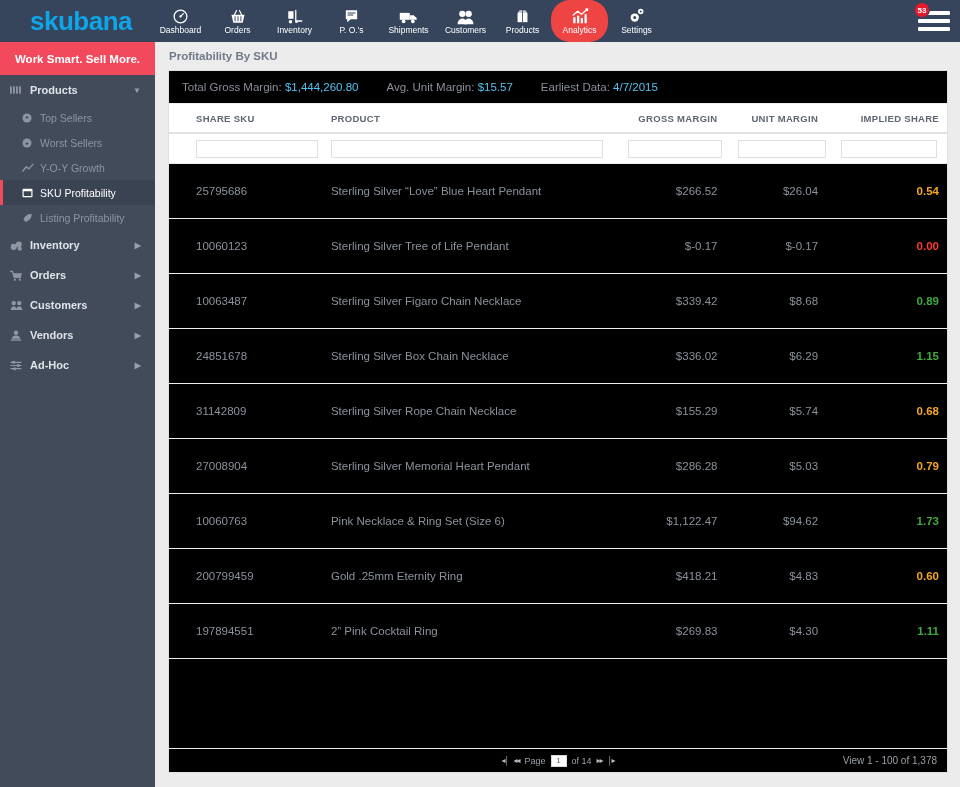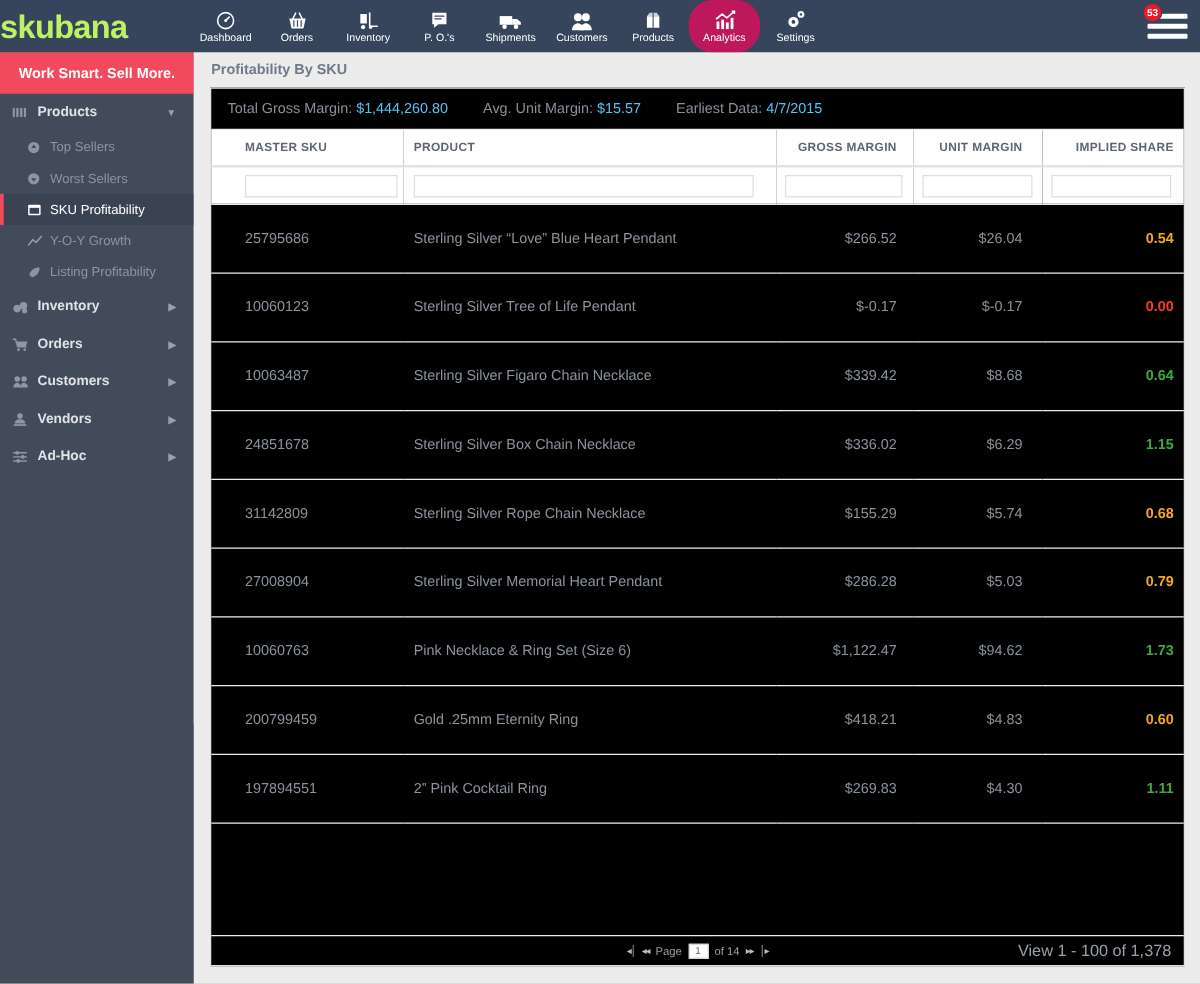--- a/index.html
+++ b/index.html
@@ -10,30 +10,30 @@
     overflow: hidden;
   }
   .app { position: relative; width: 960px; height: 787px; }
 
   
   .topbar {
     position: absolute; top: 0; left: 0; width: 960px; height: 42px;
     background: #36455c; display: flex; align-items: center;
   }
   .logo {
-    color: #bef264; font-size: 26px; font-weight: 700; letter-spacing: -0.5px;
-    padding-left: 0; width: 152px; line-height: 42px;
+    color: #0ea5e9; font-size: 26px; font-weight: 700; letter-spacing: -0.5px;
+    padding-left: 30px; width: 152px; line-height: 42px;
   }
   .navitems { display: flex; height: 42px; align-items: stretch; }
   .navitem {
     width: 57px; height: 42px; display: flex; flex-direction: column;
     align-items: center; justify-content: center; gap: 1px;
     color: #fff; cursor: pointer;
   }
-  .navitem.active { background: #be185d; border-radius: 19px; }
+  .navitem.active { background: #ef4444; border-radius: 19px; }
   .navitem .nlabel { font-size: 8.5px; line-height: 9px; white-space: nowrap; }
   .navicon { height: 17px; display: flex; align-items: flex-end; }
   .navicon svg { display: block; }
 
   .menu-wrap {
     position: absolute; right: 10px; top: 0; height: 42px;
     display: flex; align-items: center; cursor: pointer;
   }
   .hamburger { display: flex; flex-direction: column; gap: 4px; }
   .hamburger span { display: block; width: 32px; height: 4px; background: #fff; border-radius: 1px; }
@@ -141,21 +141,21 @@
     display: flex; align-items: center; justify-content: center; gap: 5px;
     font-size: 9px; color: #9aa0a8;
   }
   .pg-arrow { color: #b9bec5; font-size: 8px; cursor: pointer; letter-spacing: -1px; }
   .pg-input {
     width: 16px; height: 12px; border: 1px solid #d7dade; background: #fff;
     font-size: 8px; text-align: center; color: #666;
     font-family: "Liberation Sans", sans-serif; outline: none;
   }
   .pager-right {
-    position: absolute; right: 10px; font-size: 13px; color: #9aa0a8;
+    position: absolute; right: 10px; font-size: 10px; color: #9aa0a8;
   }
 </style>
 </head>
 <body>
 
 <div class="app">
 
   <div class="topbar">
     <div class="logo">skubana</div>
     <div class="navitems">
@@ -306,37 +306,37 @@
     <div class="sb-sub">
       <span class="sicon">
         <svg width="10" height="10" viewBox="0 0 12 12">
             <circle cx="6" cy="6" r="5.4" fill="currentColor"></circle>
             <path d="M6 8.8 L3.6 5.6 H8.4 Z" fill="#414b5a"></path>
           </svg>
       </span>
       <span>Worst Sellers</span>
     </div>
 
+    <div class="sb-sub">
+      <span class="sicon">
+        <svg width="12" height="10" viewBox="0 0 14 11">
+            <path d="M1 9 L5 4 L8 6.5 L13 1" stroke="currentColor" stroke-width="1.6" fill="none" stroke-linecap="round" stroke-linejoin="round"></path>
+          </svg>
+      </span>
+      <span>Y-O-Y Growth</span>
+    </div>
+
     <div class="sb-sub active">
       <span class="sicon">
         <svg width="11" height="10" viewBox="0 0 12 11">
             <rect x="0.5" y="0.8" width="11" height="9.4" rx="1" fill="currentColor"></rect>
             <rect x="1.8" y="3.6" width="8.4" height="5.2" fill="#3a4352"></rect>
           </svg>
       </span>
       <span>SKU Profitability</span>
-    </div>
-
-    <div class="sb-sub">
-      <span class="sicon">
-        <svg width="12" height="10" viewBox="0 0 14 11">
-            <path d="M1 9 L5 4 L8 6.5 L13 1" stroke="currentColor" stroke-width="1.6" fill="none" stroke-linecap="round" stroke-linejoin="round"></path>
-          </svg>
-      </span>
-      <span>Y-O-Y Growth</span>
     </div>
 
     <div class="sb-sub">
       <span class="sicon">
         <svg width="11" height="10" viewBox="0 0 12 11">
             <path d="M1.5 7.5 C3 3 6.5 1 10.5 1.2 C10.8 5 8.5 8.5 4 9.8 Z" fill="currentColor"></path>
           </svg>
       </span>
       <span>Listing Profitability</span>
     </div>
@@ -421,21 +421,21 @@
         </div>
         <div class="sum-item">
           <span>Earliest Data:</span>
           <b>4/7/2015</b>
         </div>
       </div>
 
       <table>
         <thead>
           <tr class="th-row">
-            <th class="c-sku">MASTER SKU</th>
+            <th class="c-sku">SHARE SKU</th>
             <th class="c-prod">PRODUCT</th>
             <th class="c-gm">GROSS MARGIN</th>
             <th class="c-um">UNIT MARGIN</th>
             <th class="c-is">IMPLIED SHARE</th>
           </tr>
           <tr class="filter-row">
             <td><input class="fi-sku" value="" style=""></td>
             <td><input class="fi-prod" value="" style=""></td>
             <td><input class="fi-gm" value="" style=""></td>
             <td><input class="fi-um" value="" style=""></td>
@@ -455,21 +455,21 @@
               <td class="d-prod">Sterling Silver Tree of Life Pendant</td>
               <td class="d-gm">$-0.17</td>
               <td class="d-um">$-0.17</td>
               <td class="d-is" style="color: rgb(250, 60, 50);">0.00</td>
             </tr>
             <tr class="data-row">
               <td class="d-sku">10063487</td>
               <td class="d-prod">Sterling Silver Figaro Chain Necklace</td>
               <td class="d-gm">$339.42</td>
               <td class="d-um">$8.68</td>
-              <td class="d-is" style="color: rgb(63, 169, 63);">0.64</td>
+              <td class="d-is" style="color: rgb(63, 169, 63);">0.89</td>
             </tr>
             <tr class="data-row">
               <td class="d-sku">24851678</td>
               <td class="d-prod">Sterling Silver Box Chain Necklace</td>
               <td class="d-gm">$336.02</td>
               <td class="d-um">$6.29</td>
               <td class="d-is" style="color: rgb(63, 169, 63);">1.15</td>
             </tr>
             <tr class="data-row">
               <td class="d-sku">31142809</td>

